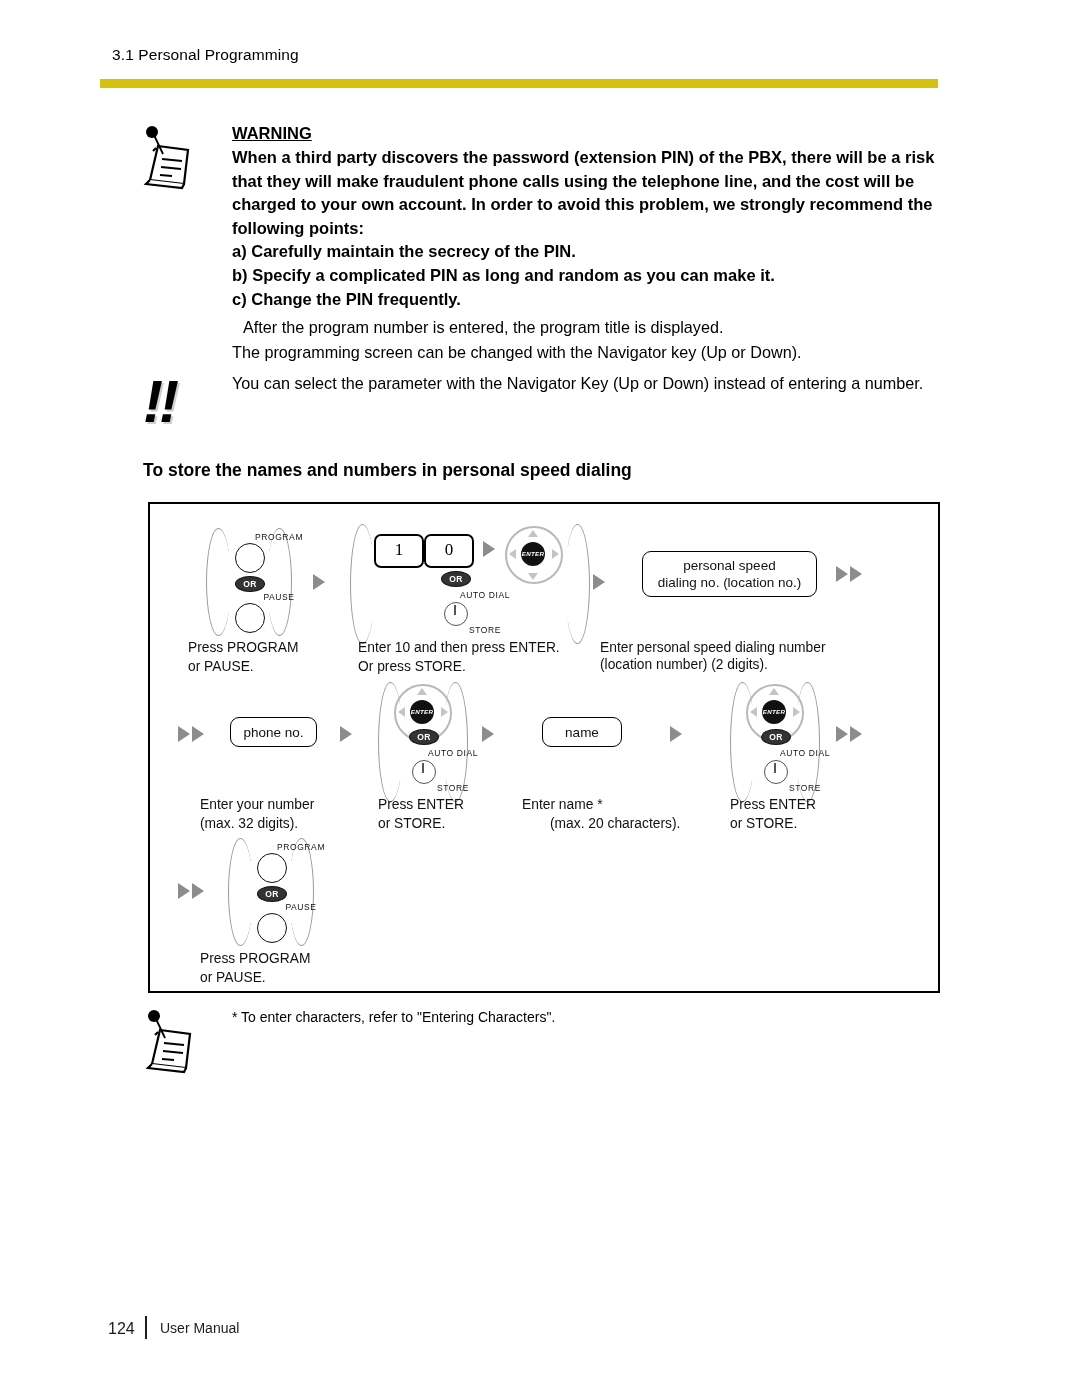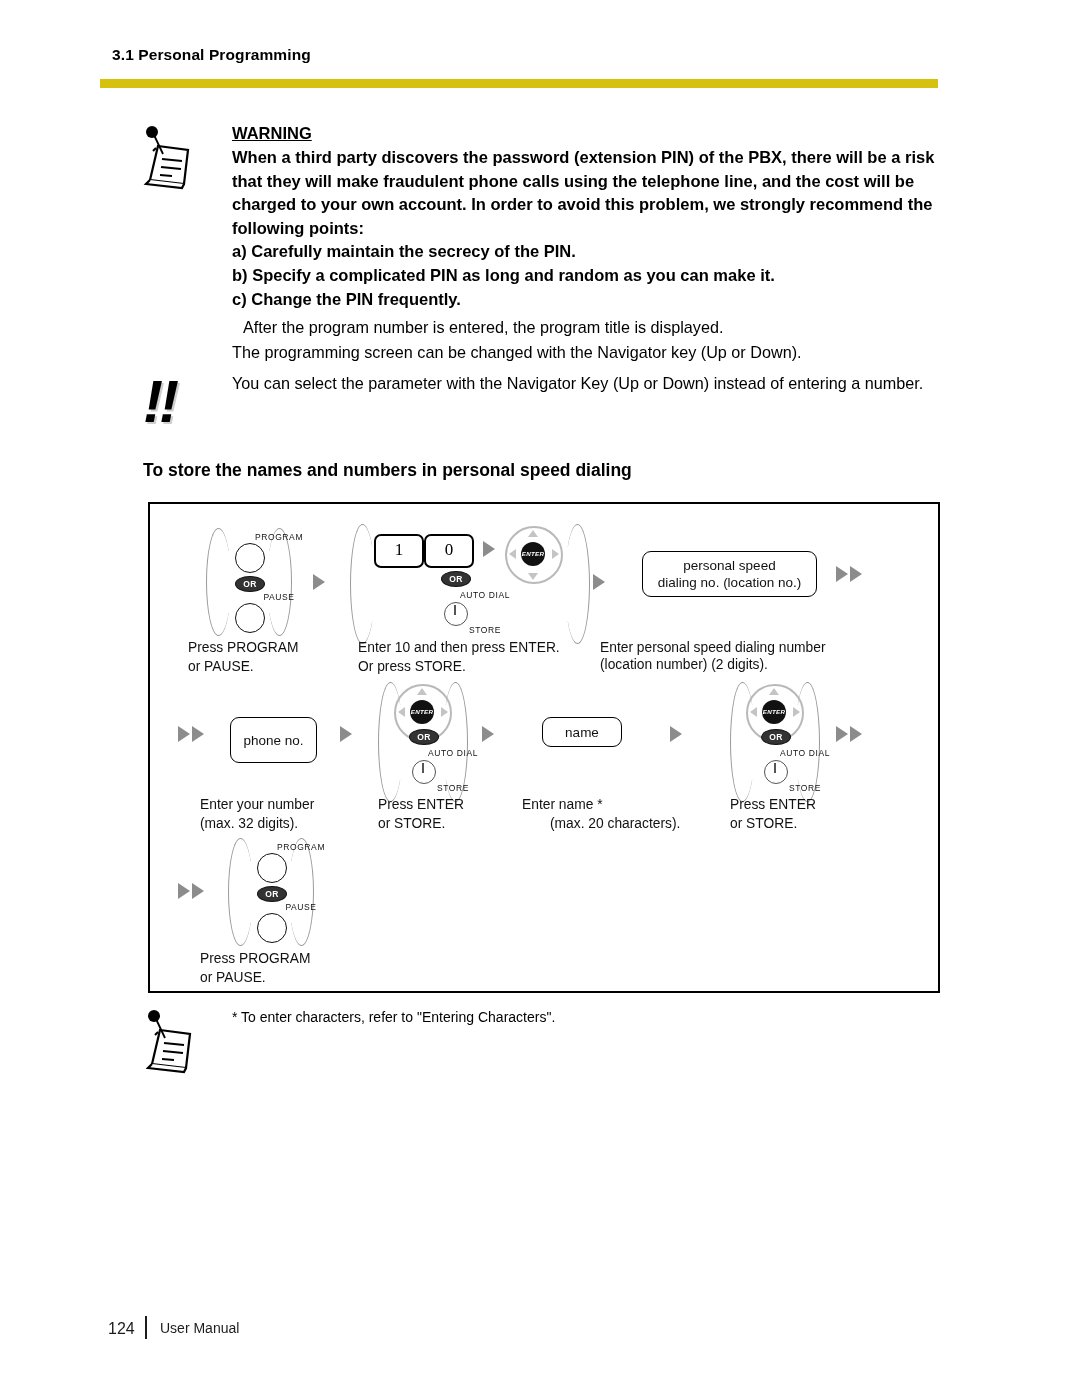--- a/index.html
+++ b/index.html
@@ -18,21 +18,21 @@
     background: #ffffff;
     overflow: hidden;
   }
 
   
   .hdr-title {
     position: absolute;
     left: 112px;
     top: 46px;
     font-size: 15.5px;
-    font-weight: bold;
+    font-weight: normal;
     letter-spacing: .1px;
     white-space: nowrap;
   }
   .hdr-rule {
     position: absolute;
     left: 100px;
     top: 79px;
     width: 838px;
     height: 9px;
     background: #d6c20e;
@@ -362,21 +362,21 @@
     <div class="caption" style="left:38px; top:134px;">Press PROGRAM</div>
     <div class="caption" style="left:38px; top:153px;">or PAUSE.</div>
     <div class="caption" style="left:208px; top:134px;">Enter 10 and then press ENTER.</div>
     <div class="caption" style="left:208px; top:153px;">Or press STORE.</div>
     <div class="caption" style="left:450px; top:134px;">Enter personal speed dialing number</div>
     <div class="caption" style="left:450px; top:151px;">(location number)    (2 digits).</div>
 
     <div class="abs tri" style="left:28px; top:222px;"></div>
     <div class="abs tri" style="left:42px; top:222px;"></div>
 
-    <div class="rbox" style="left:80px; top:213px; width:87px; height:46px;">phone no.</div>
+    <div class="rbox" style="left:80px; top:213px; width:87px; height:30px;">phone no.</div>
 
     <div class="abs tri" style="left:190px; top:222px;"></div>
 
     <div class="keygrp" style="left:228px; top:178px; width:90px; height:118px;">
       <div class="brace l"></div>
       <div class="brace r"></div>
       <div class="nav" style="left:16px; top:2px;">
         <div class="ring"></div>
         <div class="na up"></div>
         <div class="na down"></div>

